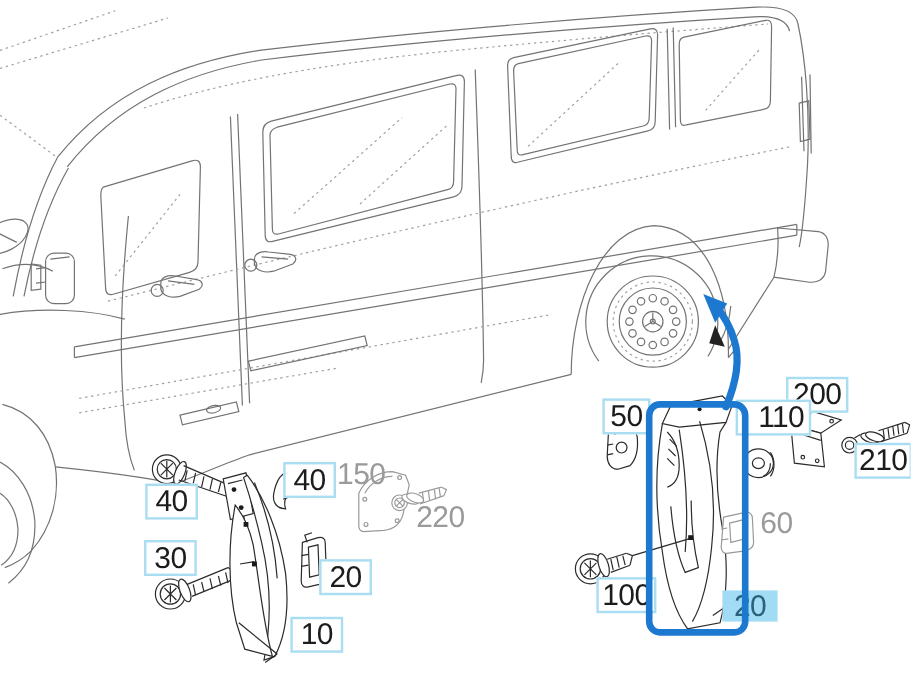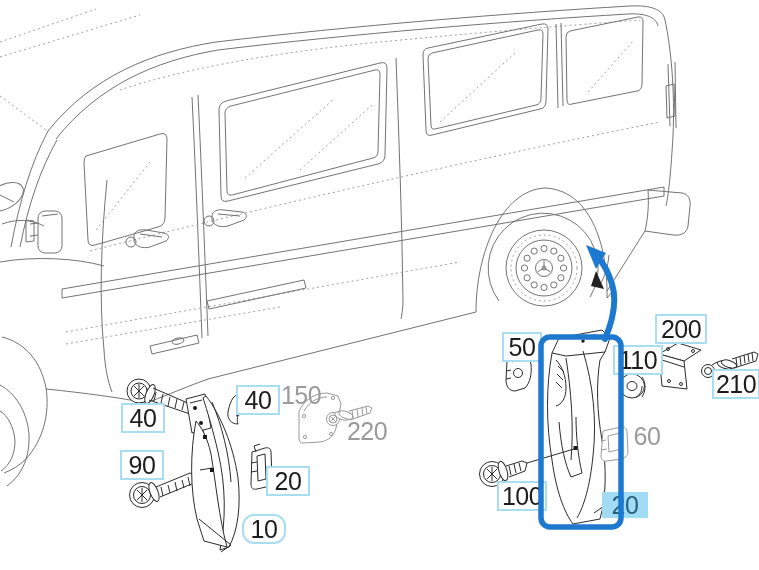--- a/index.html
+++ b/index.html
@@ -275,26 +275,26 @@
     <g>
       <polygon points="596,271 604,289 591,286" fill="#222" stroke="none"></polygon>
     </g>
   </svg>
 
   <div class="layer-labels">
     <div class="label boxed" style="left:236px;top:385px;width:40px;text-align:center;">40</div>
     <div class="label plain" style="left:280px;top:370px;width:42px;margin-top:12px;">150</div>
     <div class="label boxed" style="left:121px;top:403px;width:40px;">40</div>
     <div class="label plain" style="left:346px;top:418px;width:42px;">220</div>
-    <div class="label boxed" style="left:120px;top:450px;width:40px;">90</div>
+    <div class="label boxed" style="left:120px;top:450px;width:40px;">30</div>
     <div class="label boxed" style="left:266px;top:466px;width:40px;">20</div>
-    <div class="label boxed" style="left:242px;top:514px;width:40px;border-radius:12px;">10</div>
+    <div class="label boxed" style="left:242px;top:514px;width:40px;">10</div>
     <div class="label boxed" style="left:502px;top:332px;width:36px;">50</div>
     <div class="label boxed" style="left:655px;top:314px;width:48px;">200</div>
-    <div class="label boxed" style="left:613px;top:345px;width:46px;">110</div>
+    <div class="label boxed" style="left:613px;top:333px;width:46px;padding-left:13px;">110</div>
     <div class="label boxed" style="left:712px;top:369px;width:44px;">210</div>
     <div class="label plain" style="left:631px;top:423px;width:32px;">60</div>
     <div class="label boxed" style="left:497px;top:481px;width:46px;">100</div>
     <div class="label selected" style="left:602px;top:492px;width:46px;">20</div>
   </div>
 
   <svg class="overlay" width="759" height="570" viewBox="0 0 759 570">
     <rect x="541" y="337" width="80" height="190" rx="9" class="acc-stroke" stroke-width="5.5"></rect>
     <g>
       <path d="M 605,339 C 613,320 617,300 612,284 C 608,270 601,260 595,253" class="acc-stroke" stroke-width="6" stroke-linecap="round"></path>

